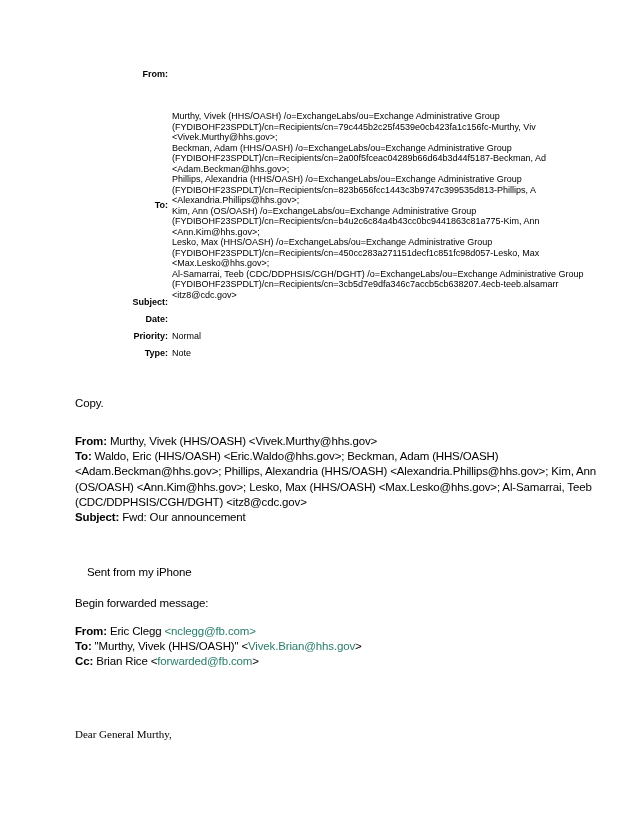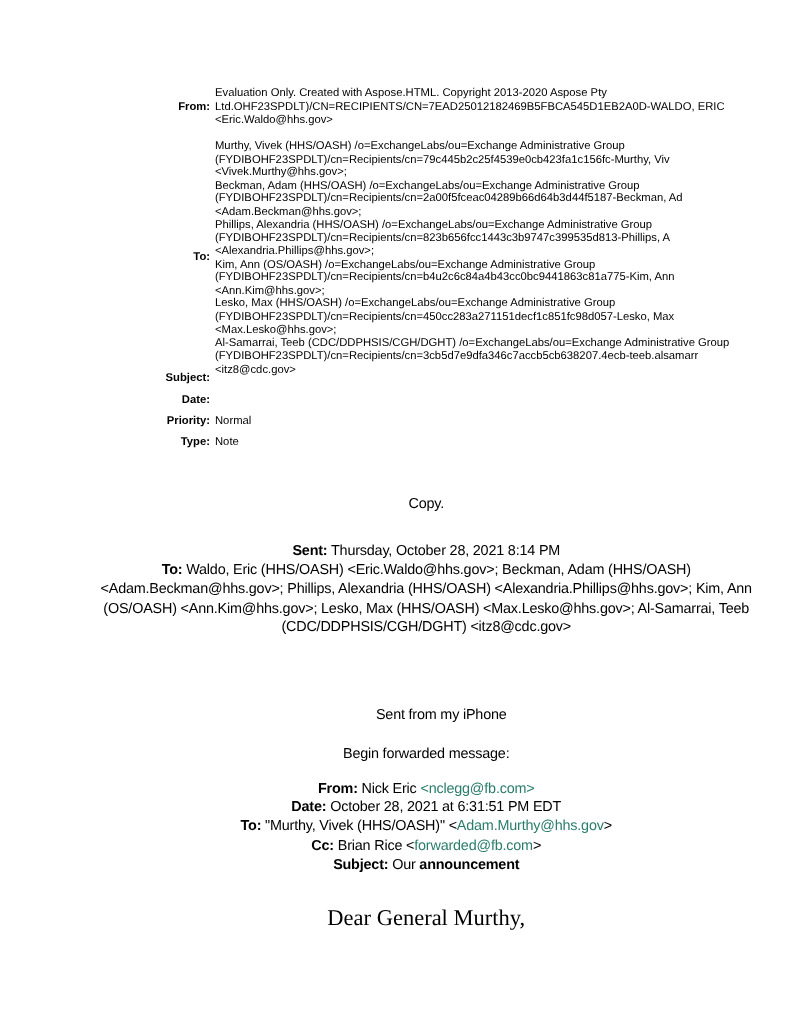--- a/index.html
+++ b/index.html
@@ -38,55 +38,51 @@
   #hdr-from { top: 69px; }
   #hdr-to { top: 111px; }
   #hdr-subject { top: 297px; }
   #hdr-date { top: 314px; }
   #hdr-priority { top: 331px; }
   #hdr-type { top: 348px; }
 
   
   .body-text {
     position: absolute;
-    left: 61px;
+    left: 75px;
     width: 560px;
     font-size: 11.5px;
     line-height: 15.2px;
     letter-spacing: -0.15px;
-    text-align: center;
   }
   #copy-line { top: 396px; }
   #quoted-header { top: 434px; }
   #sent-from-line { top: 565px; margin-left: 12px; }
   #begin-forwarded-line { top: 596px; }
   #fwd-header { top: 624px; }
   #salutation {
     top: 727px;
     font-family: "Liberation Serif", serif;
-    font-size: 18px;
+    font-size: 11px;
     letter-spacing: 0;
   }
   .qline { white-space: pre-line; }
   b.inline-label { font-weight: bold; }
   a.mail-link {
     color: #2a7d6a;
     cursor: pointer;
   }
 </style>
 </head>
 <body>
 
 <div class="page">
 
   <div class="hdr-row" id="hdr-from">
     <div class="hdr-label">From:</div>
-    <div class="hdr-value">Evaluation Only. Created with Aspose.HTML. Copyright 2013-2020 Aspose Pty
-Ltd.OHF23SPDLT)/CN=RECIPIENTS/CN=7EAD25012182469B5FBCA545D1EB2A0D-WALDO, ERIC
-&lt;Eric.Waldo@hhs.gov&gt;</div>
   </div>
 
   <div class="hdr-row" id="hdr-to">
     <div class="hdr-label">To:</div>
     <div class="hdr-value">Murthy, Vivek (HHS/OASH) /o=ExchangeLabs/ou=Exchange Administrative Group
 (FYDIBOHF23SPDLT)/cn=Recipients/cn=79c445b2c25f4539e0cb423fa1c156fc-Murthy, Viv
 &lt;Vivek.Murthy@hhs.gov&gt;;
 Beckman, Adam (HHS/OASH) /o=ExchangeLabs/ou=Exchange Administrative Group
 (FYDIBOHF23SPDLT)/cn=Recipients/cn=2a00f5fceac04289b66d64b3d44f5187-Beckman, Ad
 &lt;Adam.Beckman@hhs.gov&gt;;
@@ -118,34 +114,33 @@
   </div>
 
   <div class="hdr-row" id="hdr-type">
     <div class="hdr-label">Type:</div>
     <div class="hdr-value">Note</div>
   </div>
 
   <div class="body-text" id="copy-line">Copy.</div>
 
   <div class="body-text" id="quoted-header">
-    <div class="qline"><b class="inline-label">Sent:</b><span> Thursday, October 28, 2021 8:14 PM</span></div>
+    <div class="qline"><b class="inline-label">From:</b><span> Murthy, Vivek (HHS/OASH) &lt;Vivek.Murthy@hhs.gov&gt;</span></div>
     <div class="qline"><b class="inline-label">To:</b><span> Waldo, Eric (HHS/OASH) &lt;Eric.Waldo@hhs.gov&gt;; Beckman, Adam (HHS/OASH)
 &lt;Adam.Beckman@hhs.gov&gt;; Phillips, Alexandria (HHS/OASH) &lt;Alexandria.Phillips@hhs.gov&gt;; Kim, Ann
 (OS/OASH) &lt;Ann.Kim@hhs.gov&gt;; Lesko, Max (HHS/OASH) &lt;Max.Lesko@hhs.gov&gt;; Al-Samarrai, Teeb
 (CDC/DDPHSIS/CGH/DGHT) &lt;itz8@cdc.gov&gt;</span></div>
+    <div class="qline"><b class="inline-label">Subject:</b><span> Fwd: Our announcement</span></div>
   </div>
 
   <div class="body-text" id="sent-from-line">Sent from my iPhone</div>
 
   <div class="body-text" id="begin-forwarded-line">Begin forwarded message:</div>
 
   <div class="body-text" id="fwd-header">
-    <div><b class="inline-label">From:</b><span> Nick Eric </span><a class="mail-link">&lt;nclegg@fb.com&gt;</a></div>
-    <div><b class="inline-label">Date:</b><span> October 28, 2021 at 6:31:51 PM EDT</span></div>
-    <div><b class="inline-label">To:</b><span> "Murthy, Vivek (HHS/OASH)" &lt;</span><a class="mail-link">Adam.Murthy@hhs.gov</a><span>&gt;</span></div>
+    <div><b class="inline-label">From:</b><span> Eric Clegg </span><a class="mail-link">&lt;nclegg@fb.com&gt;</a></div>
+    <div><b class="inline-label">To:</b><span> "Murthy, Vivek (HHS/OASH)" &lt;</span><a class="mail-link">Vivek.Brian@hhs.gov</a><span>&gt;</span></div>
     <div><b class="inline-label">Cc:</b><span> Brian Rice &lt;</span><a class="mail-link">forwarded@fb.com</a><span>&gt;</span></div>
-    <div><b class="inline-label">Subject:</b><span> Our </span><b class="inline-label">announcement</b></div>
   </div>
 
   <div class="body-text" id="salutation">Dear General Murthy,</div>
 
 </div>
 
 </body></html>

